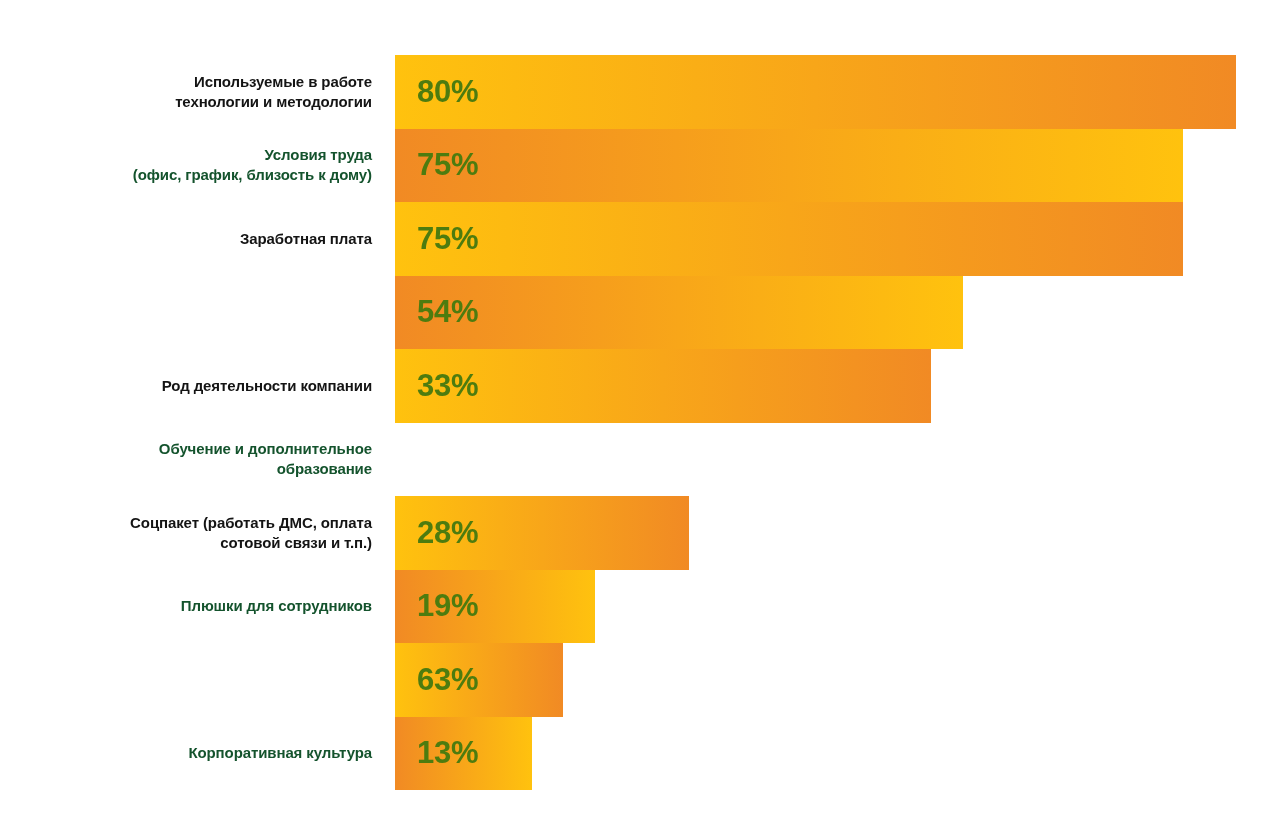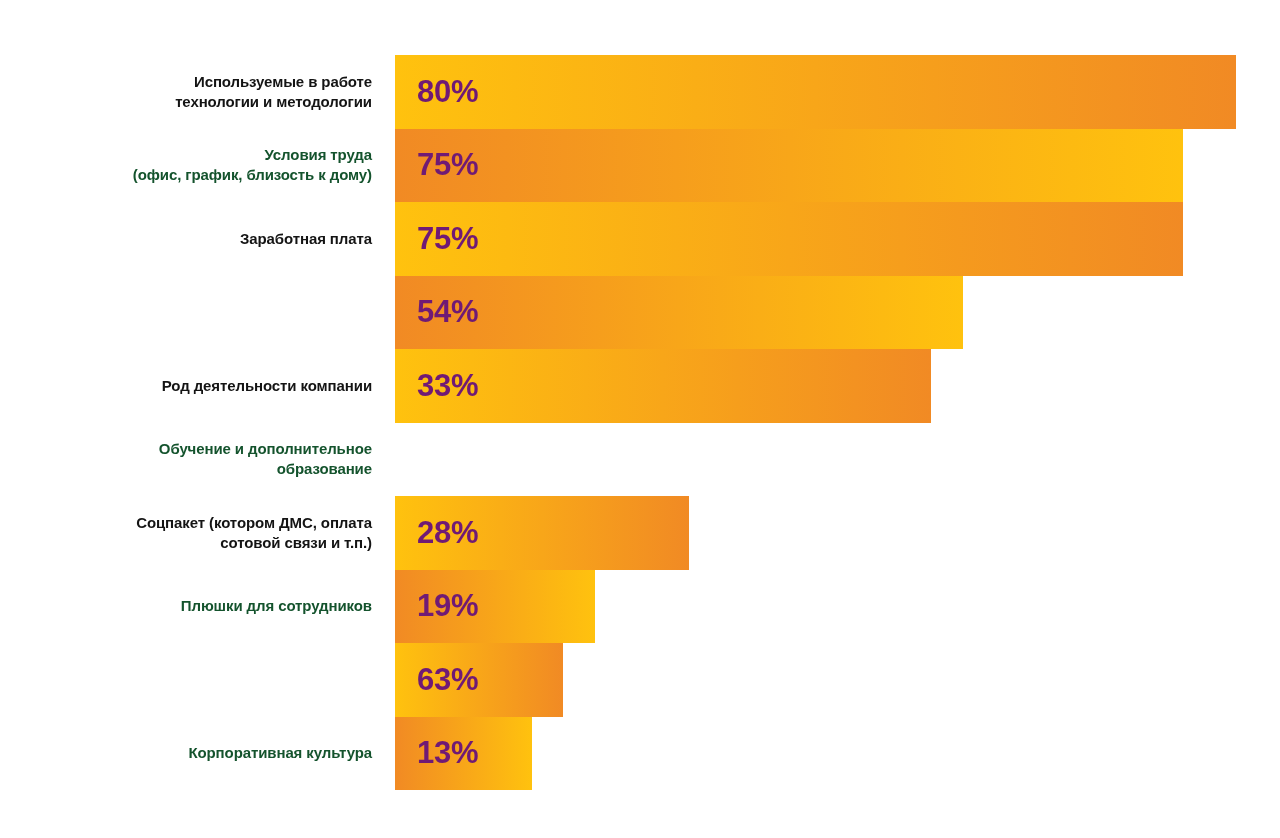--- a/index.html
+++ b/index.html
@@ -68,21 +68,21 @@
     height: 73.5px;
     display: block;
   }
   .bar-value {
     position: absolute;
     left: 22px;
     top: 0;
     height: 73.5px;
     display: flex;
     align-items: center;
-    color: #701a75;
+    color: #4d7c0f;
     font-size: 31px;
     font-weight: bold;
     letter-spacing: -0.3px;
     text-shadow: 0 0 1px rgba(0,0,0,0.03);
     pointer-events: none;
   }
 </style>
 </head>
 <body>
 
@@ -122,21 +122,21 @@
         <div class="bar-track">
           <div class="bar-fill" style="width: 536.137px; background: linear-gradient(90deg, rgb(255, 194, 14) 0%, rgb(241, 138, 36) 100%);"></div>
           <div class="bar-value">33%</div>
         </div>
       </div>
       <div class="bar-row">
         <div class="bar-label light">Обучение и дополнительное
 образование</div>
       </div>
       <div class="bar-row">
-        <div class="bar-label dark">Соцпакет (котором ДМС, оплата
+        <div class="bar-label dark">Соцпакет (работать ДМС, оплата
 сотовой связи и т.п.)</div>
         <div class="bar-track">
           <div class="bar-fill" style="width: 294.35px; background: linear-gradient(90deg, rgb(255, 194, 14) 0%, rgb(241, 138, 36) 100%);"></div>
           <div class="bar-value">28%</div>
         </div>
       </div>
       <div class="bar-row">
         <div class="bar-label light">Плюшки для сотрудников</div>
         <div class="bar-track">
           <div class="bar-fill" style="width: 199.737px; background: linear-gradient(90deg, rgb(241, 138, 36) 0%, rgb(255, 194, 14) 100%);"></div>

